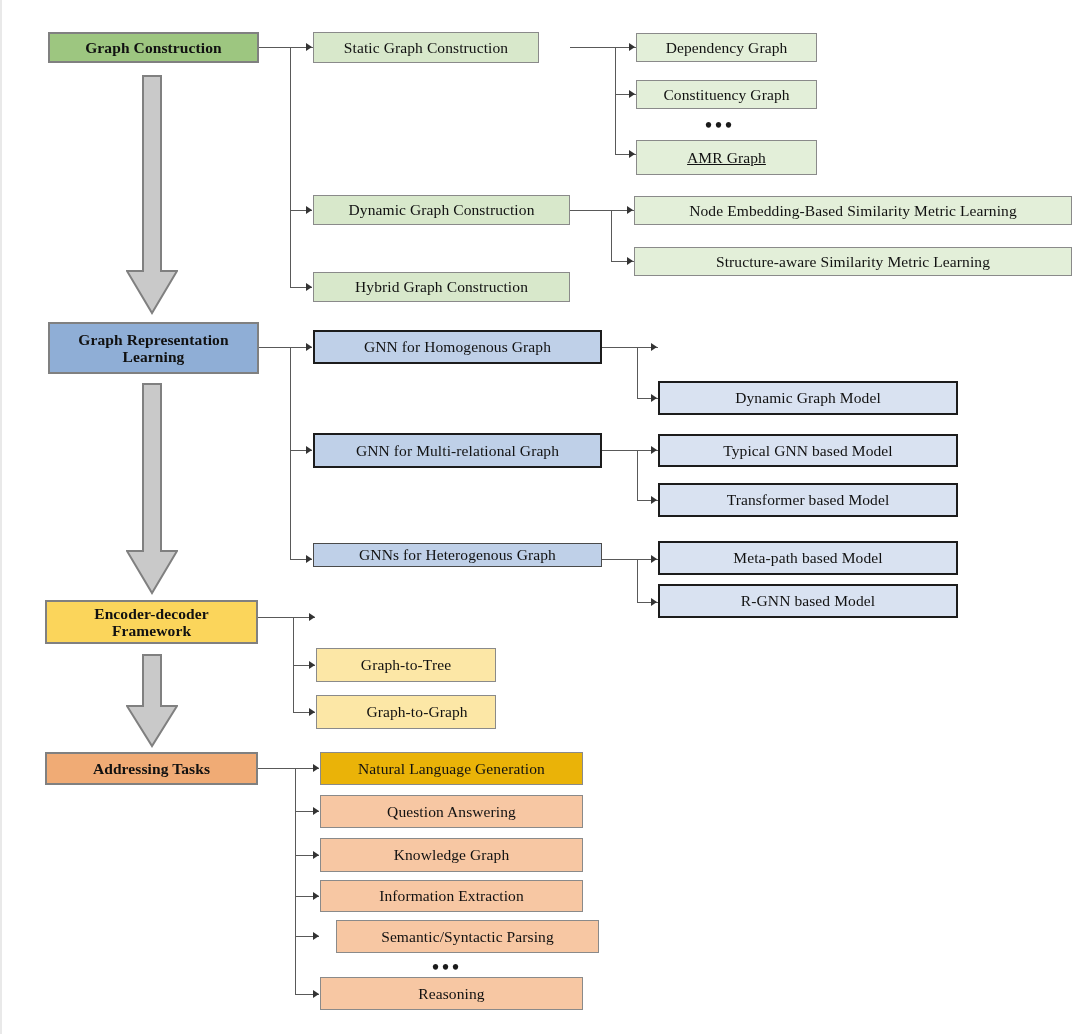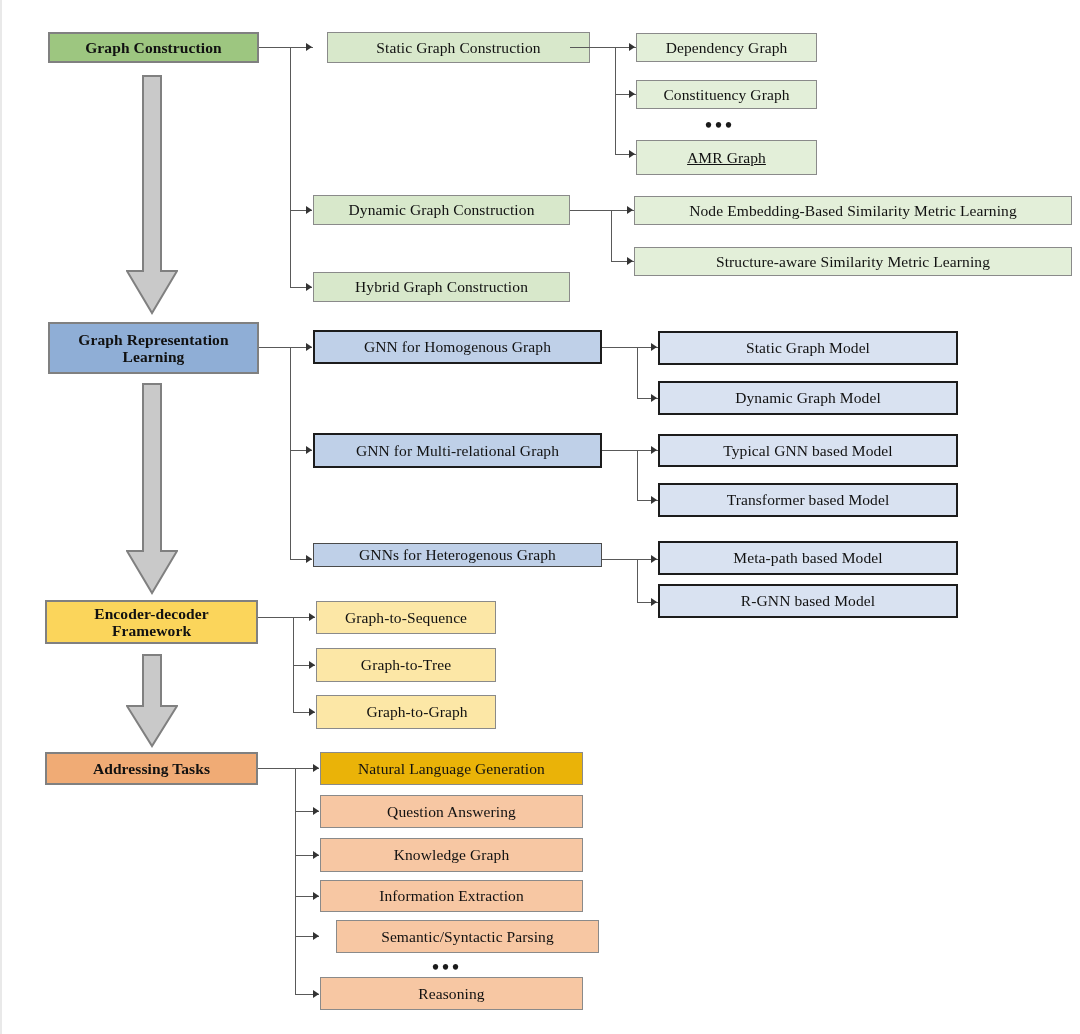--- a/index.html
+++ b/index.html
@@ -77,21 +77,21 @@
 
   <div class="edge-left"></div>
 
   <div class="node root" style="left:48px;top:32px;width:211px;height:31px;background:#9dc680;">Graph Construction</div>
 
   <div class="hline" style="left:259px;top:47px;width:54px;"></div>
   <div class="vline" style="left:290px;top:47px;height:240px;"></div>
 
   <div class="hline" style="left:290px;top:47px;width:22px;"></div>
   <div class="arrow" style="left:306px;top:43px;"></div>
-  <div class="node leaf b-gray" style="left:313px;top:32px;width:263px;height:31px;background:#d8e8cb;margin-left:14px;">Static Graph Construction</div>
+  <div class="node leaf b-gray" style="left:313px;top:32px;width:226px;height:31px;background:#d8e8cb;">Static Graph Construction</div>
 
   <div class="hline" style="left:290px;top:210px;width:22px;"></div>
   <div class="arrow" style="left:306px;top:206px;"></div>
   <div class="node leaf b-gray" style="left:313px;top:195px;width:257px;height:30px;background:#d8e8cb;">Dynamic Graph Construction</div>
 
   <div class="hline" style="left:290px;top:287px;width:22px;"></div>
   <div class="arrow" style="left:306px;top:283px;"></div>
   <div class="node leaf b-gray" style="left:313px;top:272px;width:257px;height:30px;background:#d8e8cb;">Hybrid Graph Construction</div>
 
   <div class="hline" style="left:570px;top:47px;width:46px;"></div>
@@ -143,21 +143,20 @@
   <div class="node leaf b-dark" style="left:313px;top:433px;width:289px;height:35px;background:#bfd0e8;">GNN for Multi-relational Graph</div>
 
   <div class="hline" style="left:290px;top:559px;width:22px;"></div>
   <div class="arrow" style="left:306px;top:555px;"></div>
   <div class="node leaf b-thin-dark" style="left:313px;top:543px;width:289px;height:24px;background:#bfd0e8;">GNNs for Heterogenous Graph</div>
 
   <div class="hline" style="left:602px;top:347px;width:36px;"></div>
   <div class="vline" style="left:637px;top:347px;height:51px;"></div>
   <div class="hline" style="left:637px;top:347px;width:21px;"></div>
   <div class="arrow" style="left:651px;top:343px;"></div>
-  <div class="node leaf b-dark" style="left:658px;top:331px;width:300px;height:34px;background:#d9e2f1;">Static Graph Model</div>
   <div class="hline" style="left:637px;top:398px;width:21px;"></div>
   <div class="arrow" style="left:651px;top:394px;"></div>
   <div class="node leaf b-dark" style="left:658px;top:381px;width:300px;height:34px;background:#d9e2f1;">Dynamic Graph Model</div>
 
   <div class="hline" style="left:602px;top:450px;width:36px;"></div>
   <div class="vline" style="left:637px;top:450px;height:50px;"></div>
   <div class="hline" style="left:637px;top:450px;width:21px;"></div>
   <div class="arrow" style="left:651px;top:446px;"></div>
   <div class="node leaf b-dark" style="left:658px;top:434px;width:300px;height:33px;background:#d9e2f1;">Typical GNN based Model</div>
   <div class="hline" style="left:637px;top:500px;width:21px;"></div>
@@ -180,21 +179,20 @@
   </div>
 
   <div class="node root" style="left:45px;top:600px;width:213px;height:44px;background:#fbd55b;">Encoder-decoder
 Framework</div>
 
   <div class="hline" style="left:258px;top:617px;width:52px;"></div>
   <div class="vline" style="left:293px;top:617px;height:95px;"></div>
 
   <div class="hline" style="left:293px;top:617px;width:22px;"></div>
   <div class="arrow" style="left:309px;top:613px;"></div>
-  <div class="node leaf b-gray" style="left:316px;top:601px;width:180px;height:33px;background:#fce7a6;">Graph-to-Sequence</div>
 
   <div class="hline" style="left:293px;top:665px;width:22px;"></div>
   <div class="arrow" style="left:309px;top:661px;"></div>
   <div class="node leaf b-gray" style="left:316px;top:648px;width:180px;height:34px;background:#fce7a6;">Graph-to-Tree</div>
 
   <div class="hline" style="left:293px;top:712px;width:22px;"></div>
   <div class="arrow" style="left:309px;top:708px;"></div>
   <div class="node leaf b-gray" style="left:316px;top:695px;width:180px;height:34px;background:#fce7a6;padding-left:22px;">Graph-to-Graph</div>
 
   <div class="bigarrow" style="left:126px;top:654px;">

